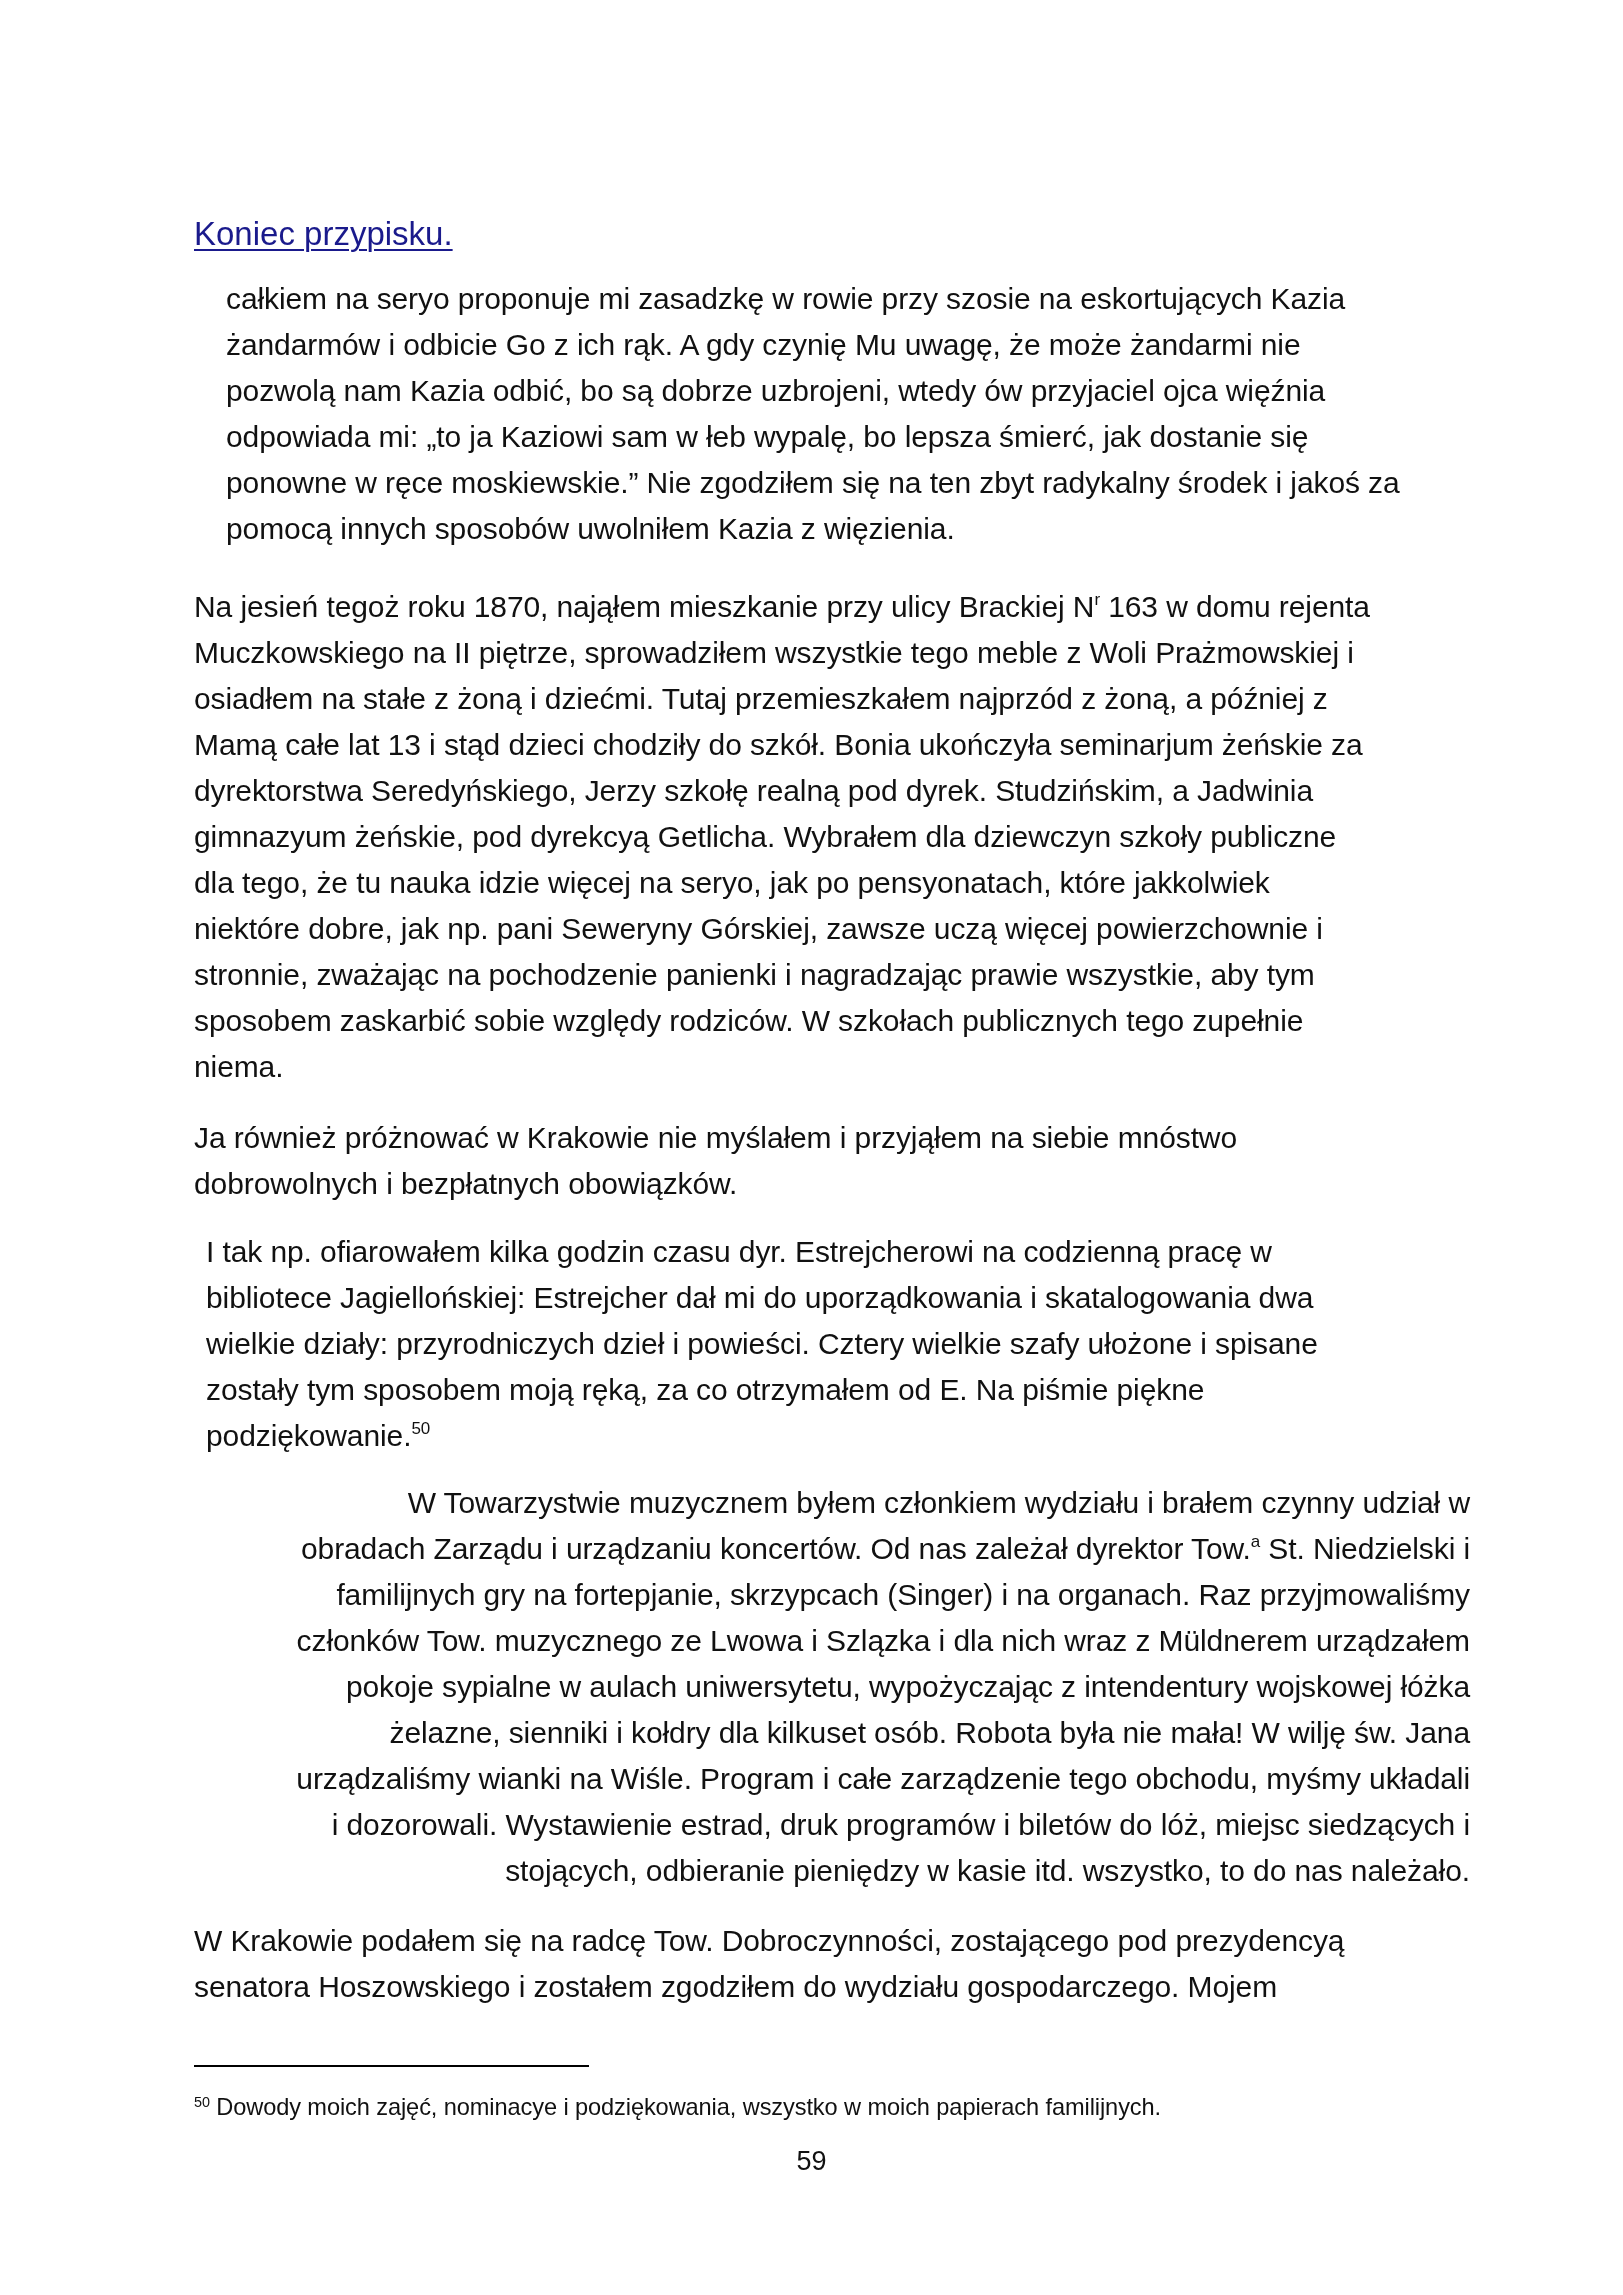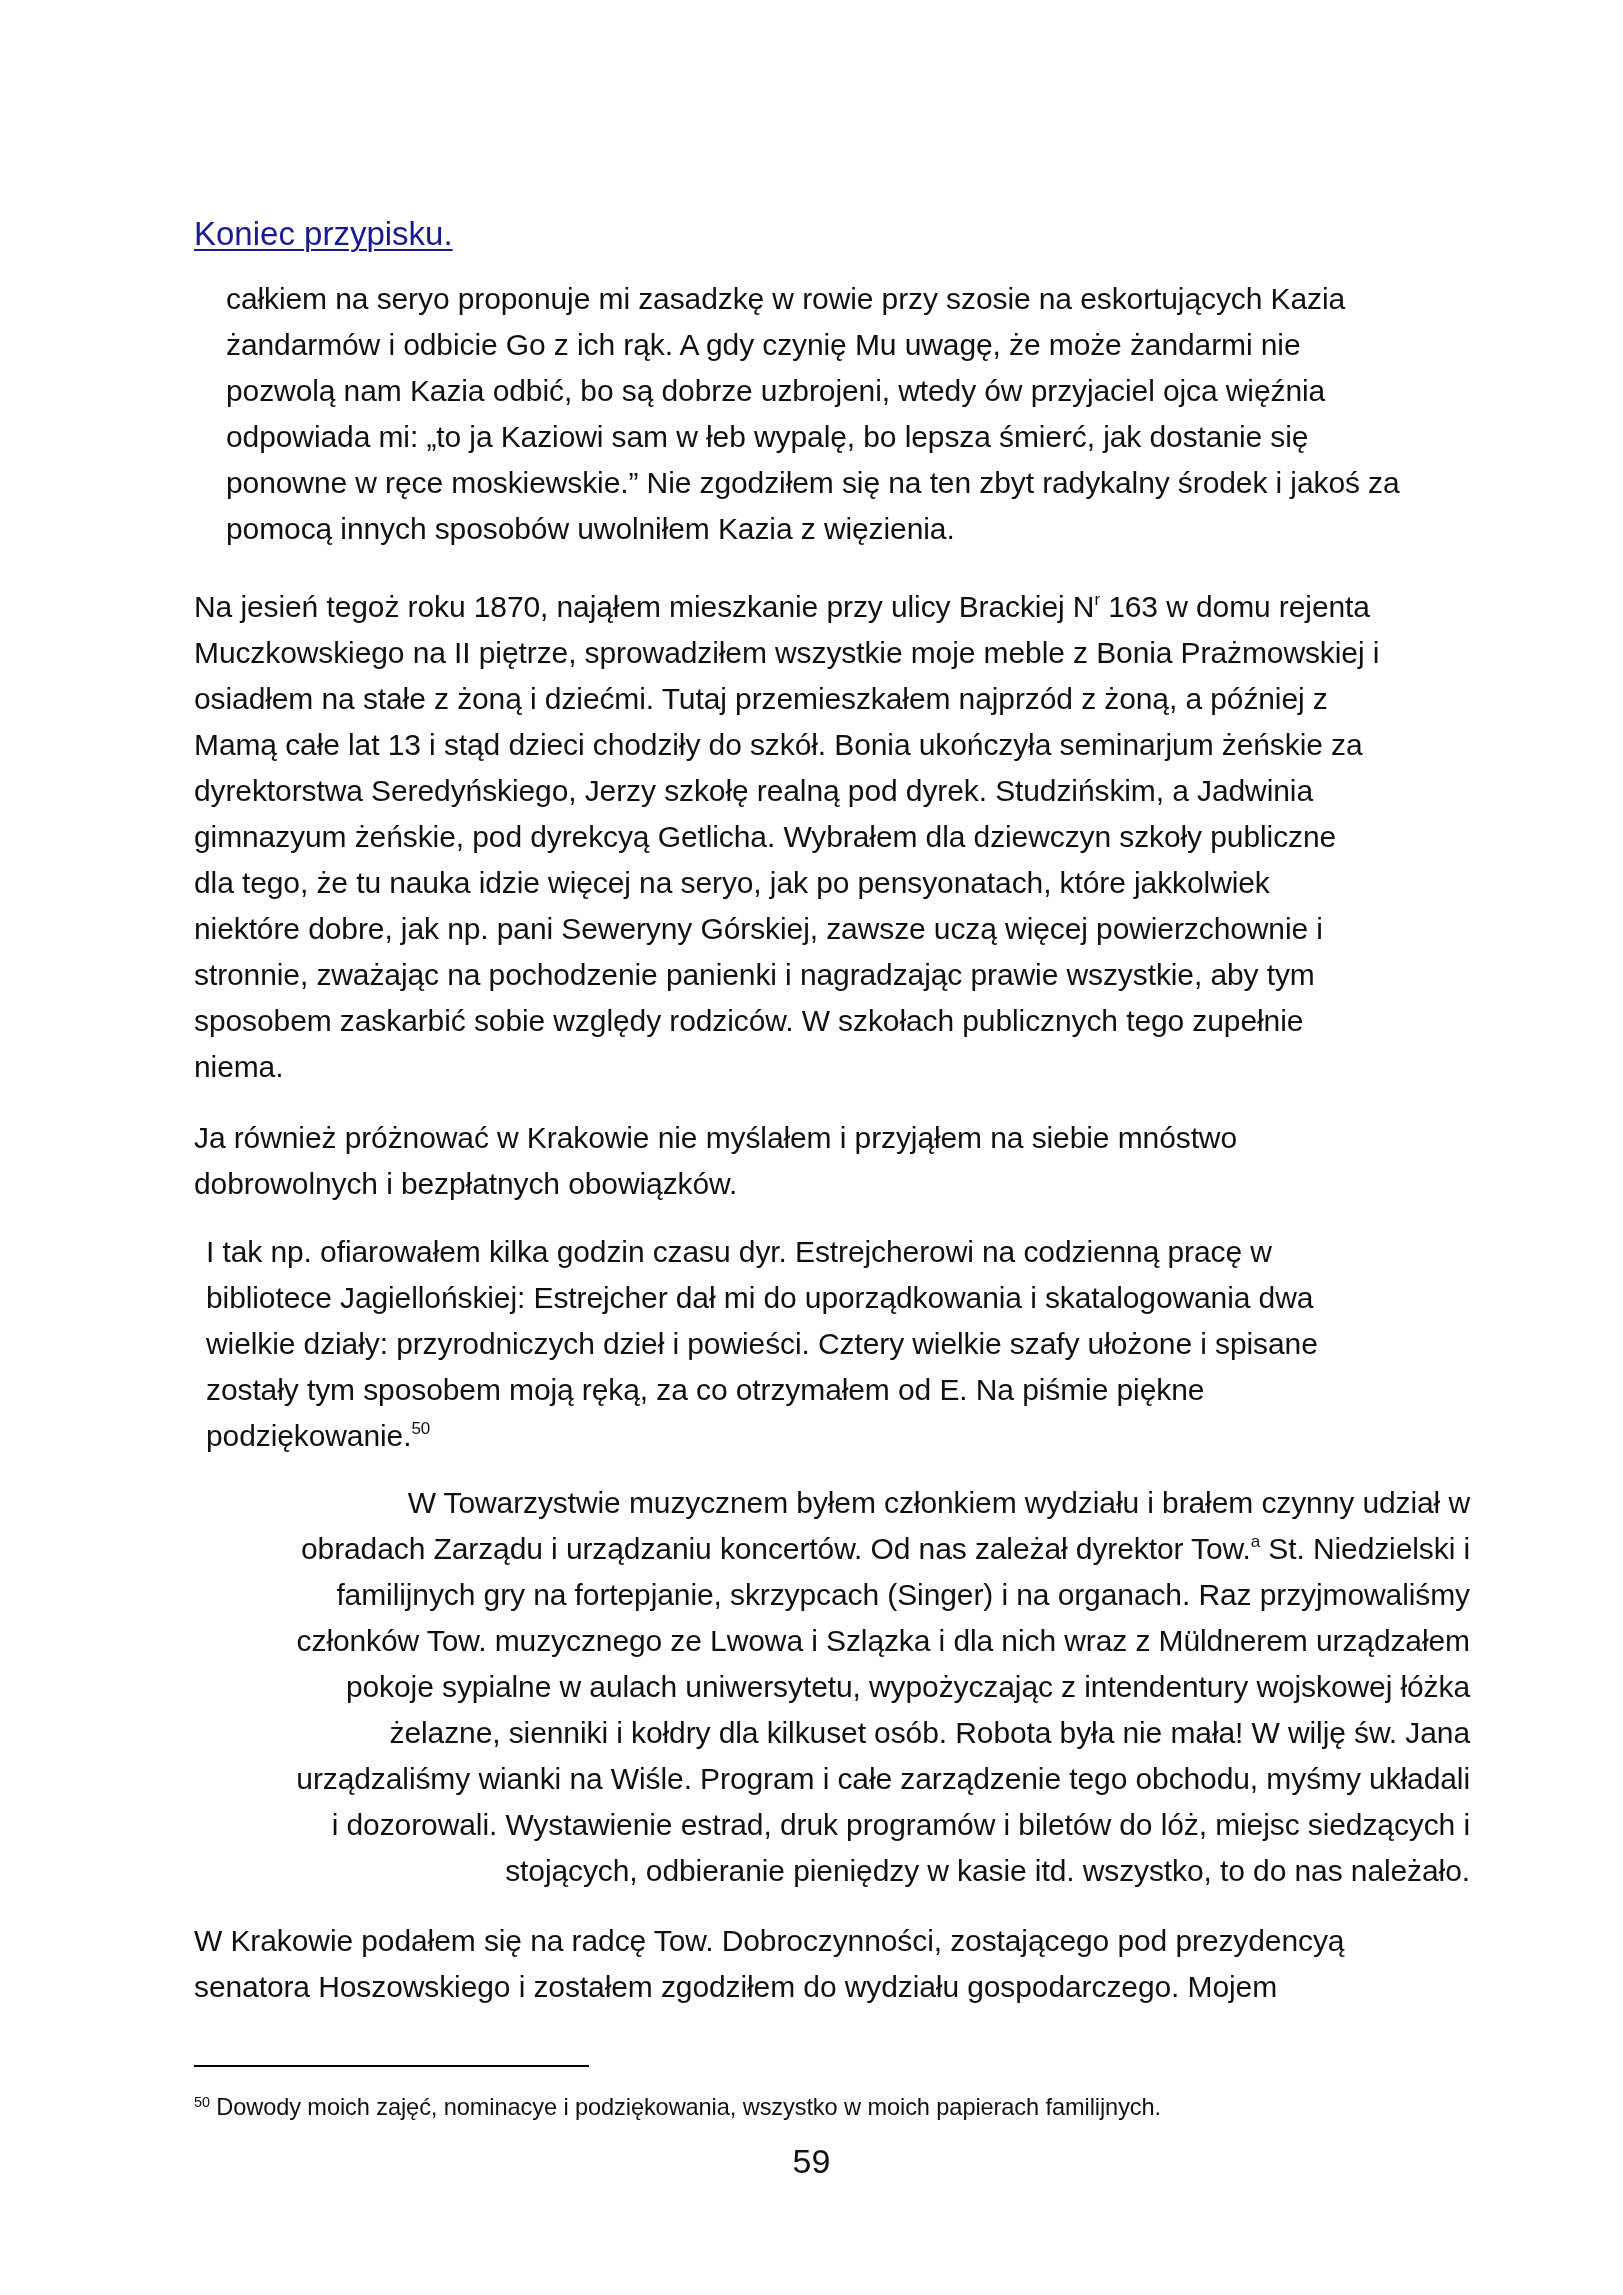--- a/index.html
+++ b/index.html
@@ -10,21 +10,21 @@
     font-family: "Liberation Sans", sans-serif; font-size: 33px; line-height: 46px;
     color: #1a1a8c; text-decoration: underline; text-decoration-thickness: 2px; text-underline-offset: 3.9px;
     cursor: pointer;
   }
   .para { position: absolute; left: 194px; width: 1276px; font-family: "Liberation Sans", sans-serif; font-size: 30px; color: #111; }
   .line { display: block; height: 46px; line-height: 46px; white-space: nowrap; letter-spacing: -0.1px; }
   sup { font-size: 17px; line-height: 0; vertical-align: 0; position: relative; top: -11.8px; }
   .rule { position: absolute; left: 194px; top: 2049px; width: 395px; height: 2px; background: #000; }
   .footnote { position: absolute; left: 194px; top: 2075px; font-family: "Liberation Sans", sans-serif; font-size: 23.6px; line-height: 33px; color: #111; white-space: nowrap; letter-spacing: -0.1px; }
   .footnote sup { font-size: 14.4px; top: -7.9px; }
-  .pagenum { position: absolute; left: 0; width: 1623px; top: 2126px; text-align: center; font-family: "Liberation Sans", sans-serif; font-size: 34px; line-height: 39px; color: #111; }
+  .pagenum { position: absolute; left: 0; width: 1623px; top: 2126px; text-align: center; font-family: "Liberation Sans", sans-serif; font-size: 27px; line-height: 39px; color: #111; }
 </style>
 </head>
 <body>
 
 <div class="page">
 
   <a class="link">Koniec przypisku.</a>
 
   <div class="para" style="top:260px;margin-left:32px;">
     <span class="line">całkiem na seryo proponuje mi zasadzkę w rowie przy szosie na eskortujących Kazia</span>
@@ -32,21 +32,21 @@
     <span class="line">pozwolą nam Kazia odbić, bo są dobrze uzbrojeni, wtedy ów przyjaciel ojca więźnia</span>
     <span class="line">odpowiada mi: „to ja Kaziowi sam w łeb wypalę, bo lepsza śmierć, jak dostanie się</span>
     <span class="line">ponowne w ręce moskiewskie.” Nie zgodziłem się na ten zbyt radykalny środek i jakoś za</span>
     <span class="line">pomocą innych sposobów uwolniłem Kazia z więzienia.</span>
   </div>
 
   <div class="para" style="top:568px;">
     <span class="line">
       <span>Na jesień tegoż roku 1870, nająłem mieszkanie przy ulicy Brackiej N</span><sup>r</sup><span> 163 w domu rejenta</span>
     </span>
-    <span class="line">Muczkowskiego na II piętrze, sprowadziłem wszystkie moje meble z Bonia Prażmowskiej i</span>
+    <span class="line">Muczkowskiego na II piętrze, sprowadziłem wszystkie tego meble z Woli Prażmowskiej i</span>
     <span class="line">osiadłem na stałe z żoną i dziećmi. Tutaj przemieszkałem najprzód z żoną, a później z</span>
     <span class="line">Mamą całe lat 13 i stąd dzieci chodziły do szkół. Bonia ukończyła seminarjum żeńskie za</span>
     <span class="line">dyrektorstwa Seredyńskiego, Jerzy szkołę realną pod dyrek. Studzińskim, a Jadwinia</span>
     <span class="line">gimnazyum żeńskie, pod dyrekcyą Getlicha. Wybrałem dla dziewczyn szkoły publiczne</span>
     <span class="line">dla tego, że tu nauka idzie więcej na seryo, jak po pensyonatach, które jakkolwiek</span>
     <span class="line">niektóre dobre, jak np. pani Seweryny Górskiej, zawsze uczą więcej powierzchownie i</span>
     <span class="line">stronnie, zważając na pochodzenie panienki i nagradzając prawie wszystkie, aby tym</span>
     <span class="line">sposobem zaskarbić sobie względy rodziców. W szkołach publicznych tego zupełnie</span>
     <span class="line">niema.</span>
   </div>

